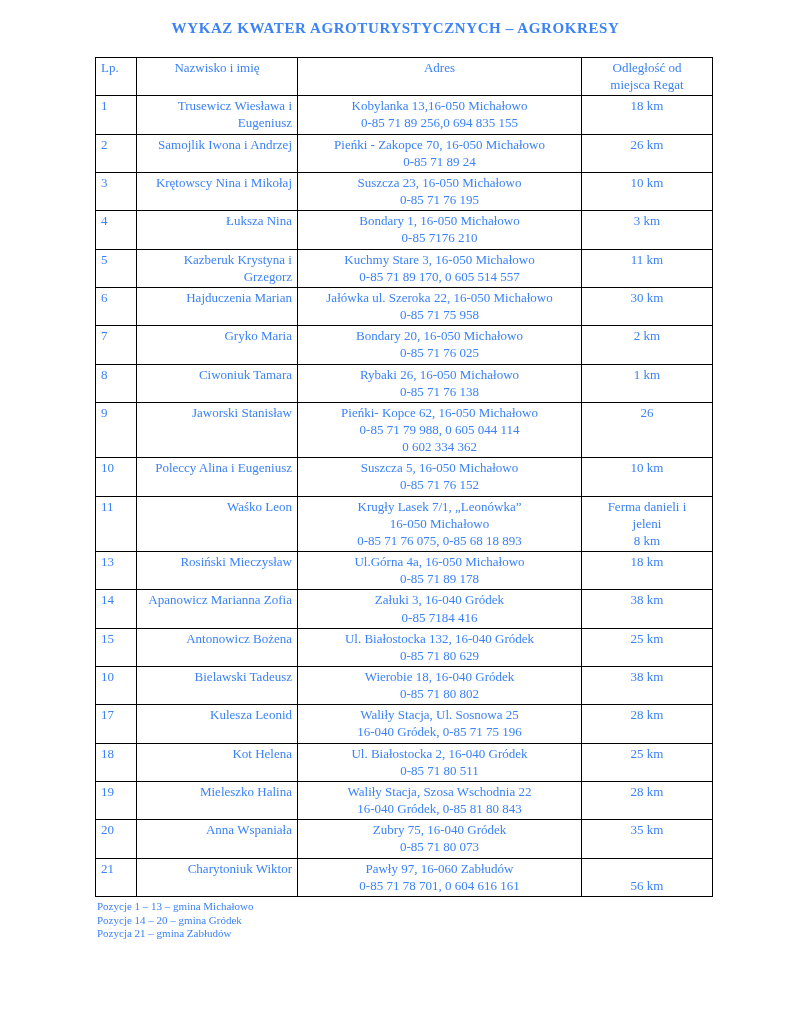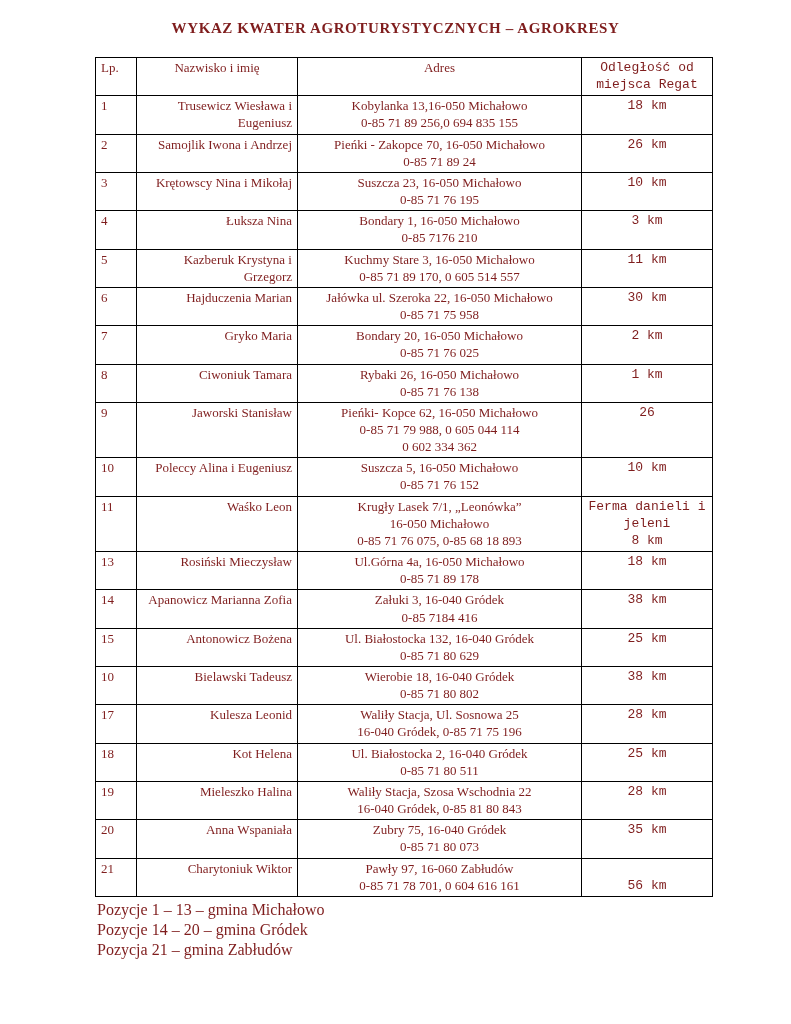--- a/index.html
+++ b/index.html
@@ -7,21 +7,21 @@
     padding: 0;
     background: #ffffff;
   }
   .page {
     width: 791px;
     min-height: 1024px;
     background: #ffffff;
     box-sizing: border-box;
     padding: 20px 0 0 0;
     font-family: "Liberation Serif", "DejaVu Serif", serif;
-    color: #7f1d1d;
+    color: #3b82f6;
   }
   .title {
     margin: 0 0 20px 0;
     text-align: center;
     font-size: 15px;
     font-weight: bold;
     letter-spacing: 0.6px;
   }
   table.listing {
     border-collapse: collapse;
@@ -35,26 +35,26 @@
   table.listing td {
     border: 1px solid #000000;
     padding: 1px 5px 2px 5px;
     vertical-align: top;
     font-weight: normal;
     word-wrap: break-word;
   }
   th.col-lp, td.col-lp       { width: 30px;  text-align: left; font-family: Liberation Serif, serif; }
   th.col-name, td.col-name   { width: 150px; text-align: right; }
   th.col-address, td.col-address { width: 273px; text-align: center; }
-  th.col-distance, td.col-distance { width: 120px; text-align: center; font-family: Liberation Mono, monospace; }
+  th.col-distance, td.col-distance { width: 120px; text-align: center; }
   th.col-name, th.col-address, th.col-lp { text-align: center; }
   th.col-lp { text-align: left; padding-left: 6px; }
   .notes {
     margin: 3px 0 0 97px;
-    font-size: 16px;
+    font-size: 11px;
     line-height: 1.25;
   }
 </style>
 </head>
 <body>
 
 <div class="page">
   <h1 class="title">WYKAZ KWATER AGROTURYSTYCZNYCH – AGROKRESY</h1>
 
   <table class="listing">

